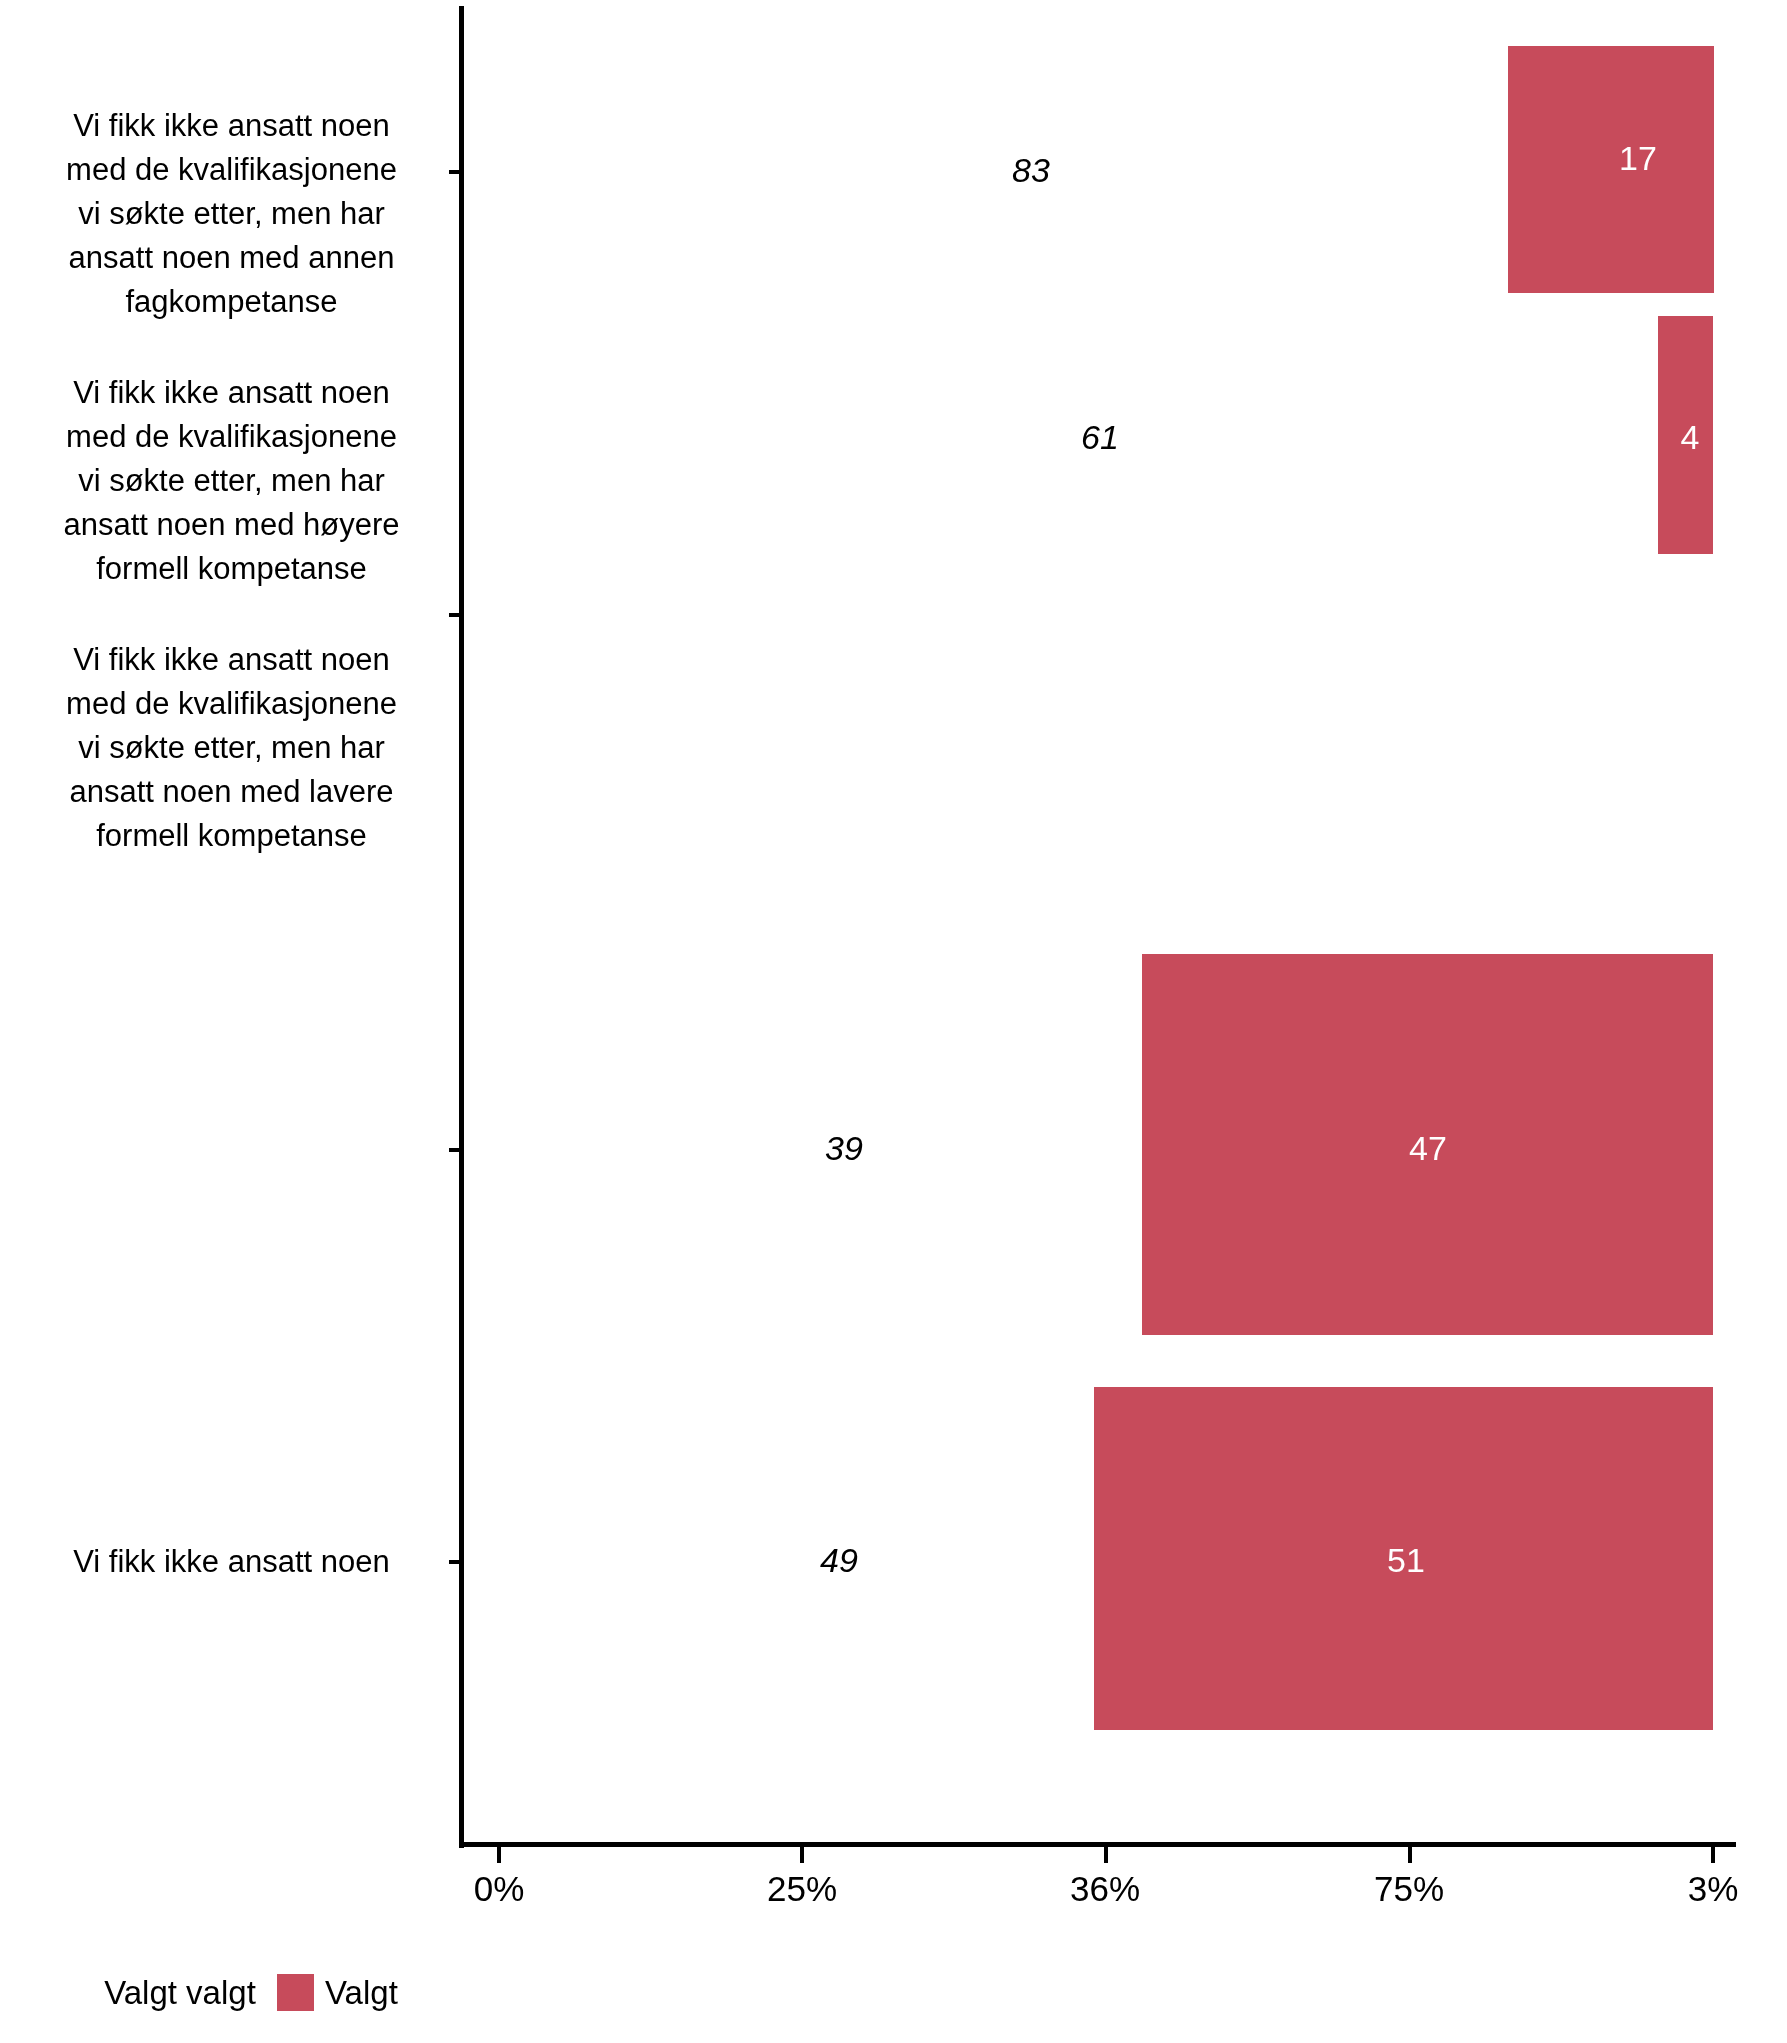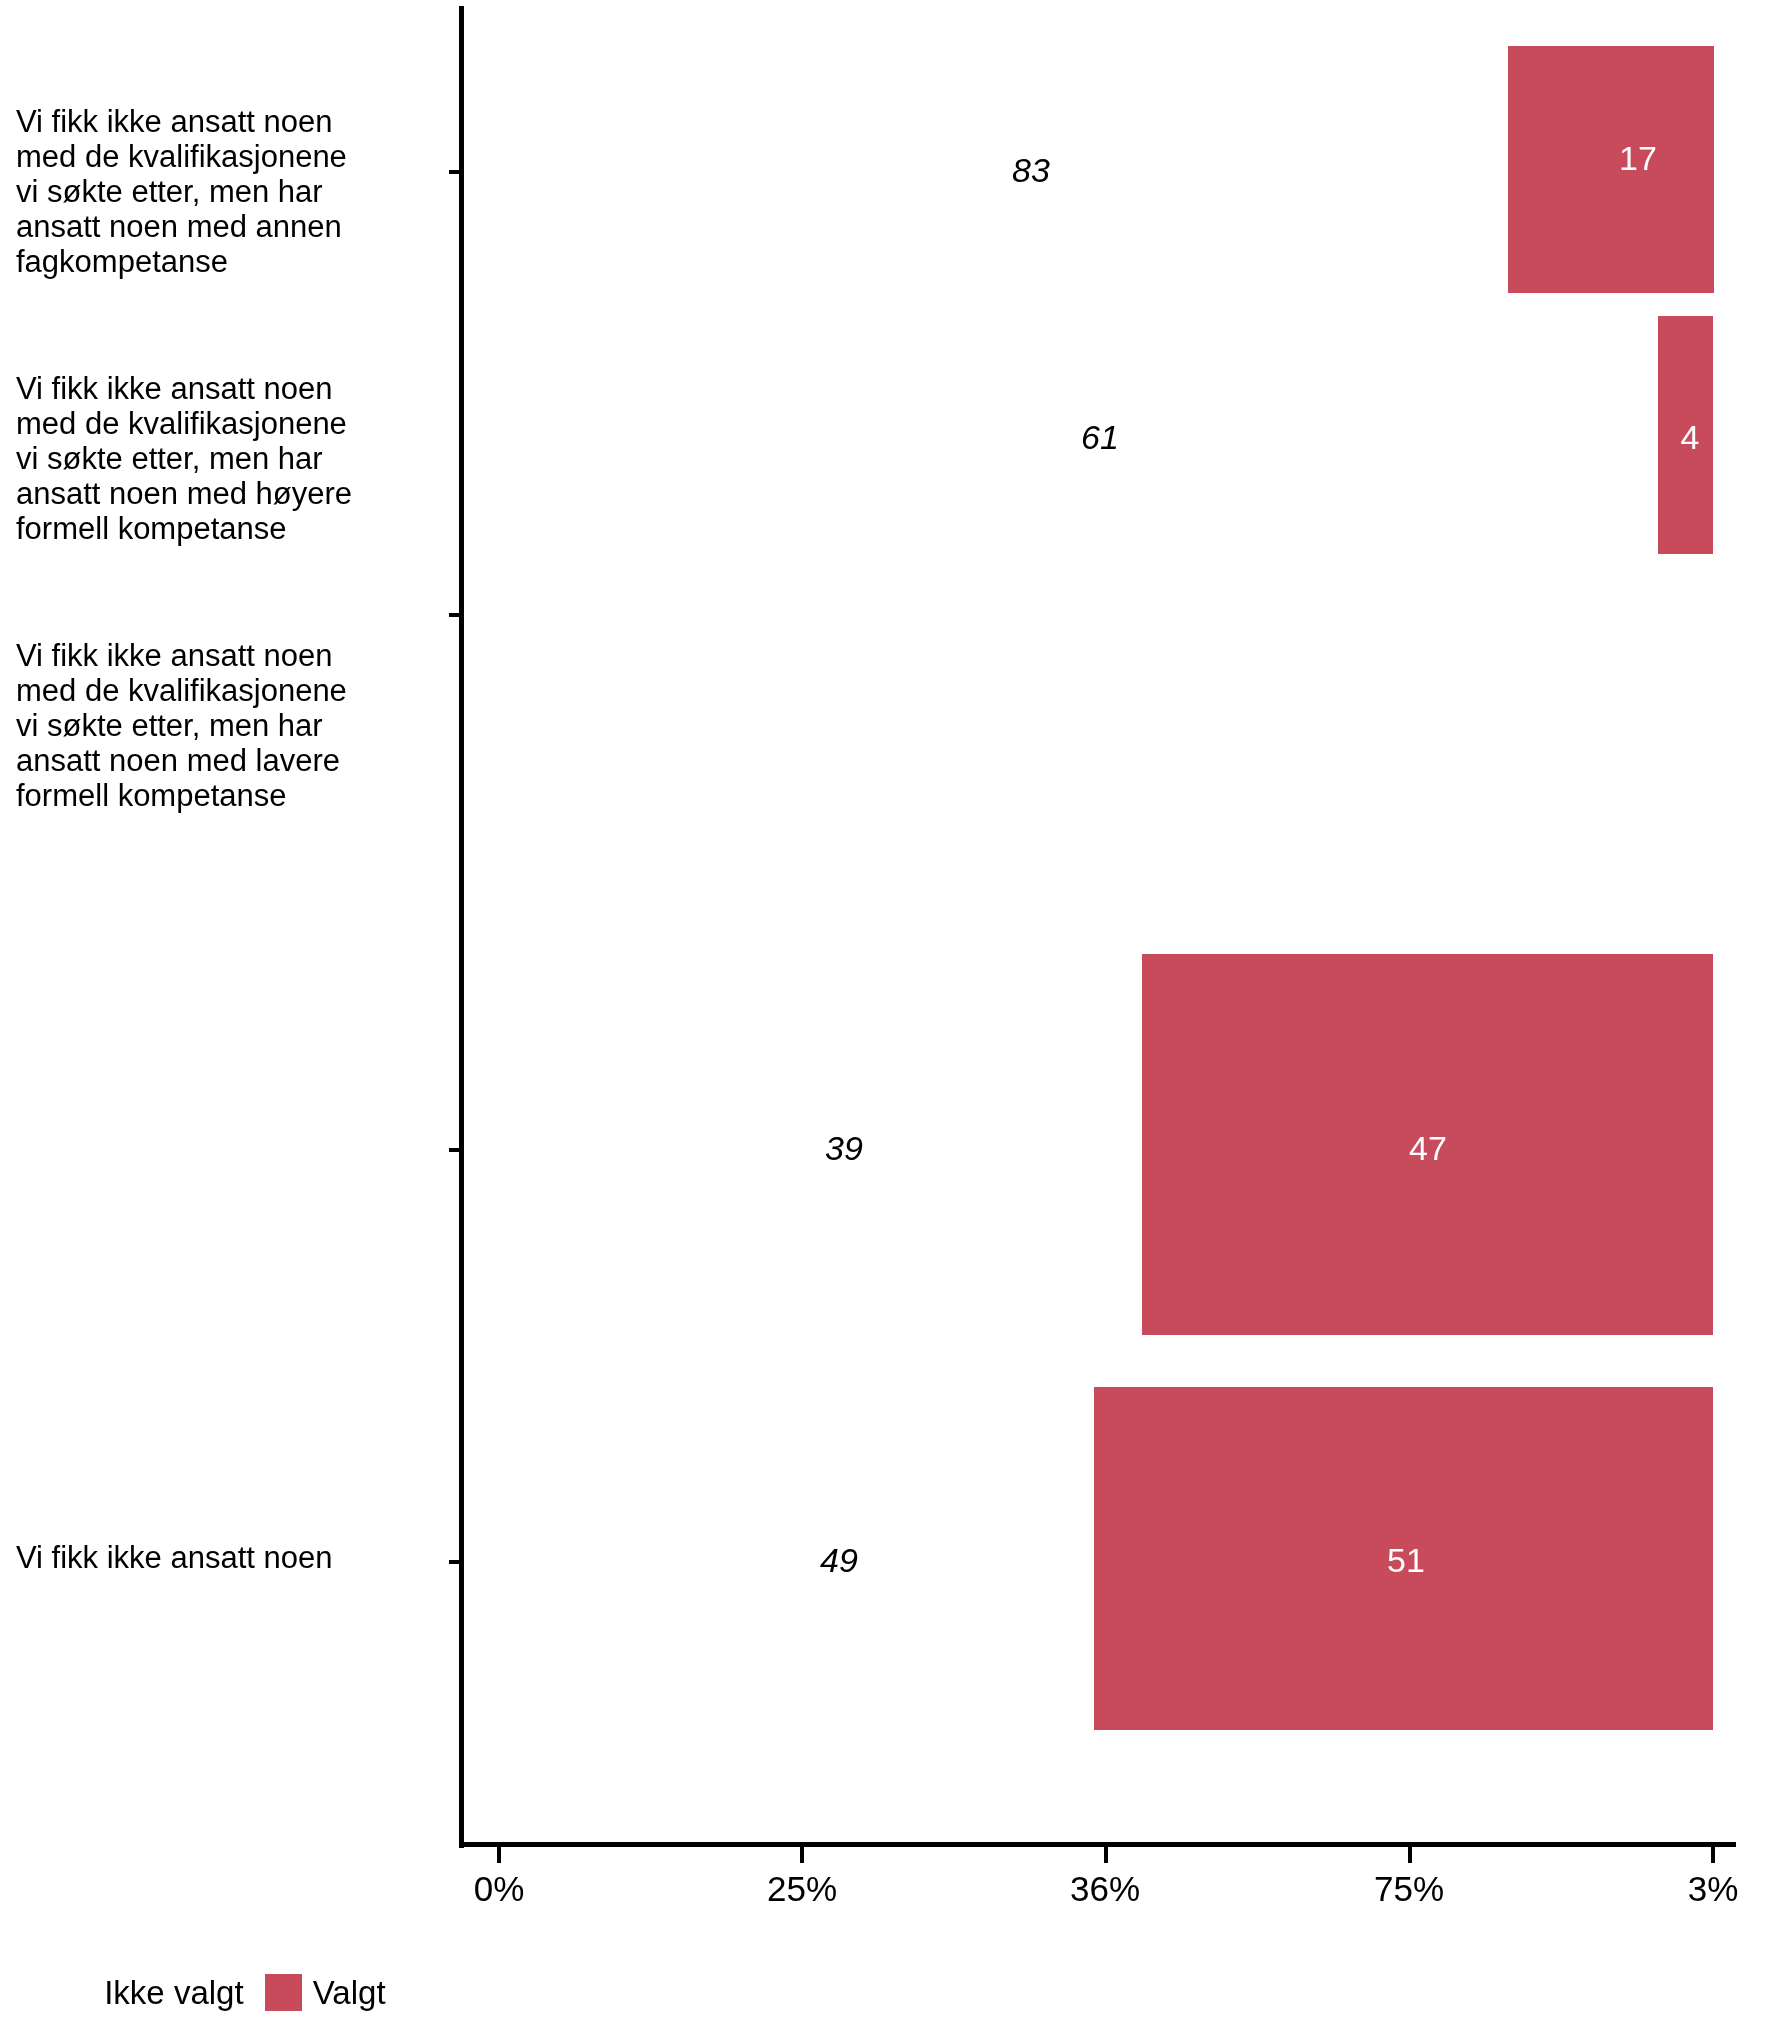--- a/index.html
+++ b/index.html
@@ -44,23 +44,23 @@
     position: absolute;
     left: 0;
     top: 0;
     width: 447px;
     height: 2043px;
   }
   .ylabel {
     position: absolute;
     right: 0;
     width: 431px;
-    text-align: left;
+    text-align: center;
     font-size: 31px;
-    line-height: 35px;
+    line-height: 44px;
     color: #000000;
     white-space: pre-line;
   }
   .ytick {
     position: absolute;
     left: 449px;
     width: 12.8px;
     height: 4px;
     background: #000000;
   }
@@ -186,21 +186,21 @@
 
   <div class="xticklabel" style="left:499px;">0%</div>
   <div class="xticklabel" style="left:802px;">25%</div>
   <div class="xticklabel" style="left:1105px;">36%</div>
   <div class="xticklabel" style="left:1409px;">75%</div>
   <div class="xticklabel" style="left:1713px;">3%</div>
 
   <div class="legend">
     <div class="legend-item">
       <span class="legend-key k-white"></span>
-      <span class="legend-text">Ikke valgt</span>
+      <span class="legend-text">Valgt valgt</span>
     </div>
     <div class="legend-item">
       <span class="legend-key k-red"></span>
       <span class="legend-text">Valgt</span>
     </div>
   </div>
 
 </div>
 
 

